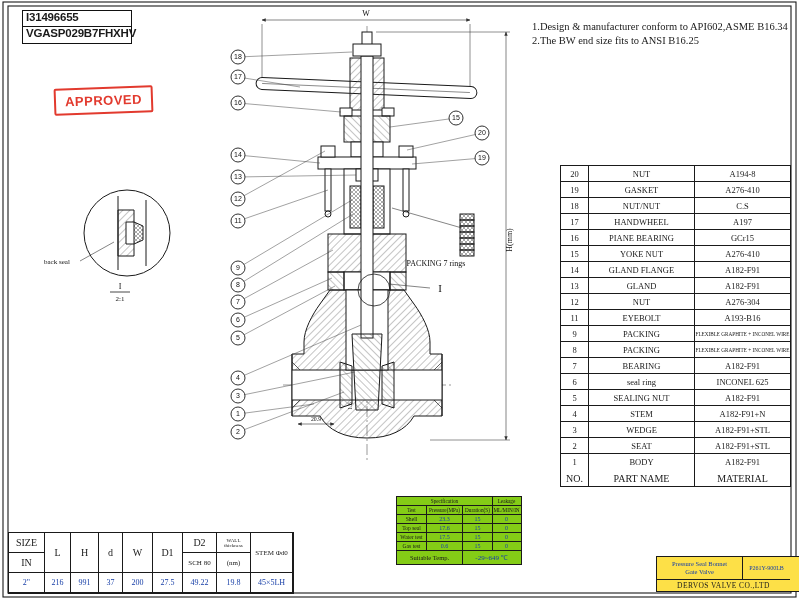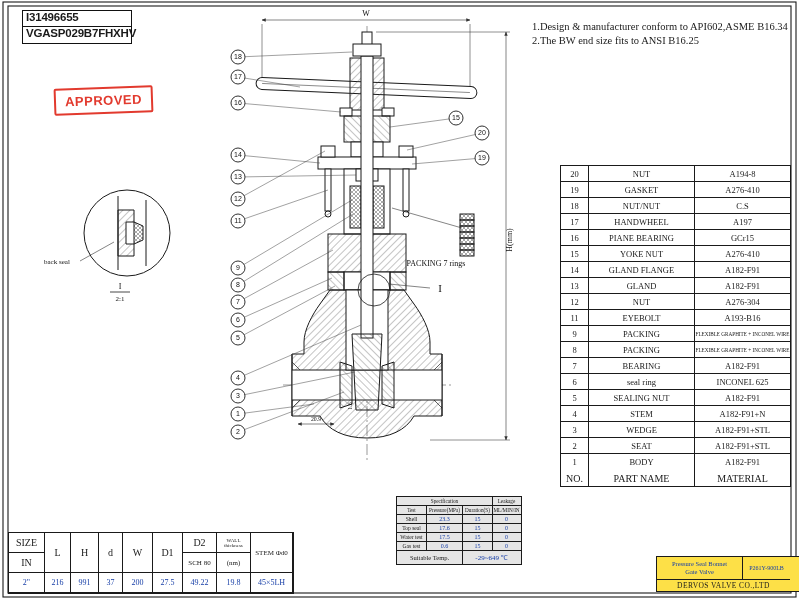--- a/index.html
+++ b/index.html
@@ -41,21 +41,21 @@
   .size{position:absolute;left:8px;top:532px;display:grid;
     grid-template-columns:36px 26px 28px 24px 30px 30px 34px 34px 42px;
     grid-template-rows:20px 20px 20px;border:1px solid #1a1a1a;background:#fff}
   .scell{border-right:1px solid #1a1a1a;border-bottom:1px solid #1a1a1a;display:flex;align-items:center;
     justify-content:center;font-size:10px;text-align:center;overflow:hidden}
   .scell.t{font-size:5px;line-height:5px}
   .scell.t2{font-size:7px}
   .blue{color:#1940a8}
   .scell.v{font-size:8px}
 
-  .spec{position:absolute;left:396px;top:496px;width:126px;border:1px solid #1a1a1a;background:#e5e5e5}
+  .spec{position:absolute;left:396px;top:496px;width:126px;border:1px solid #1a1a1a;background:#84cc16}
   .sr{display:grid;grid-template-columns:30px 36px 30px 27px;height:9px;border-bottom:1px solid #1a1a1a}
   .sr-temp{height:13px;border-bottom:none}
   .scellx{border-right:1px solid #1a1a1a;display:flex;align-items:center;justify-content:center;
     font-size:5.2px;overflow:hidden;white-space:nowrap}
   .scellx:last-child{border-right:none}
   .span3{grid-column:1/4}
   .span2{grid-column:1/3}
   .span2v{grid-column:3/5}
   .valb{color:#1940a8;font-size:6px}
   .lblc{font-size:5.6px}

